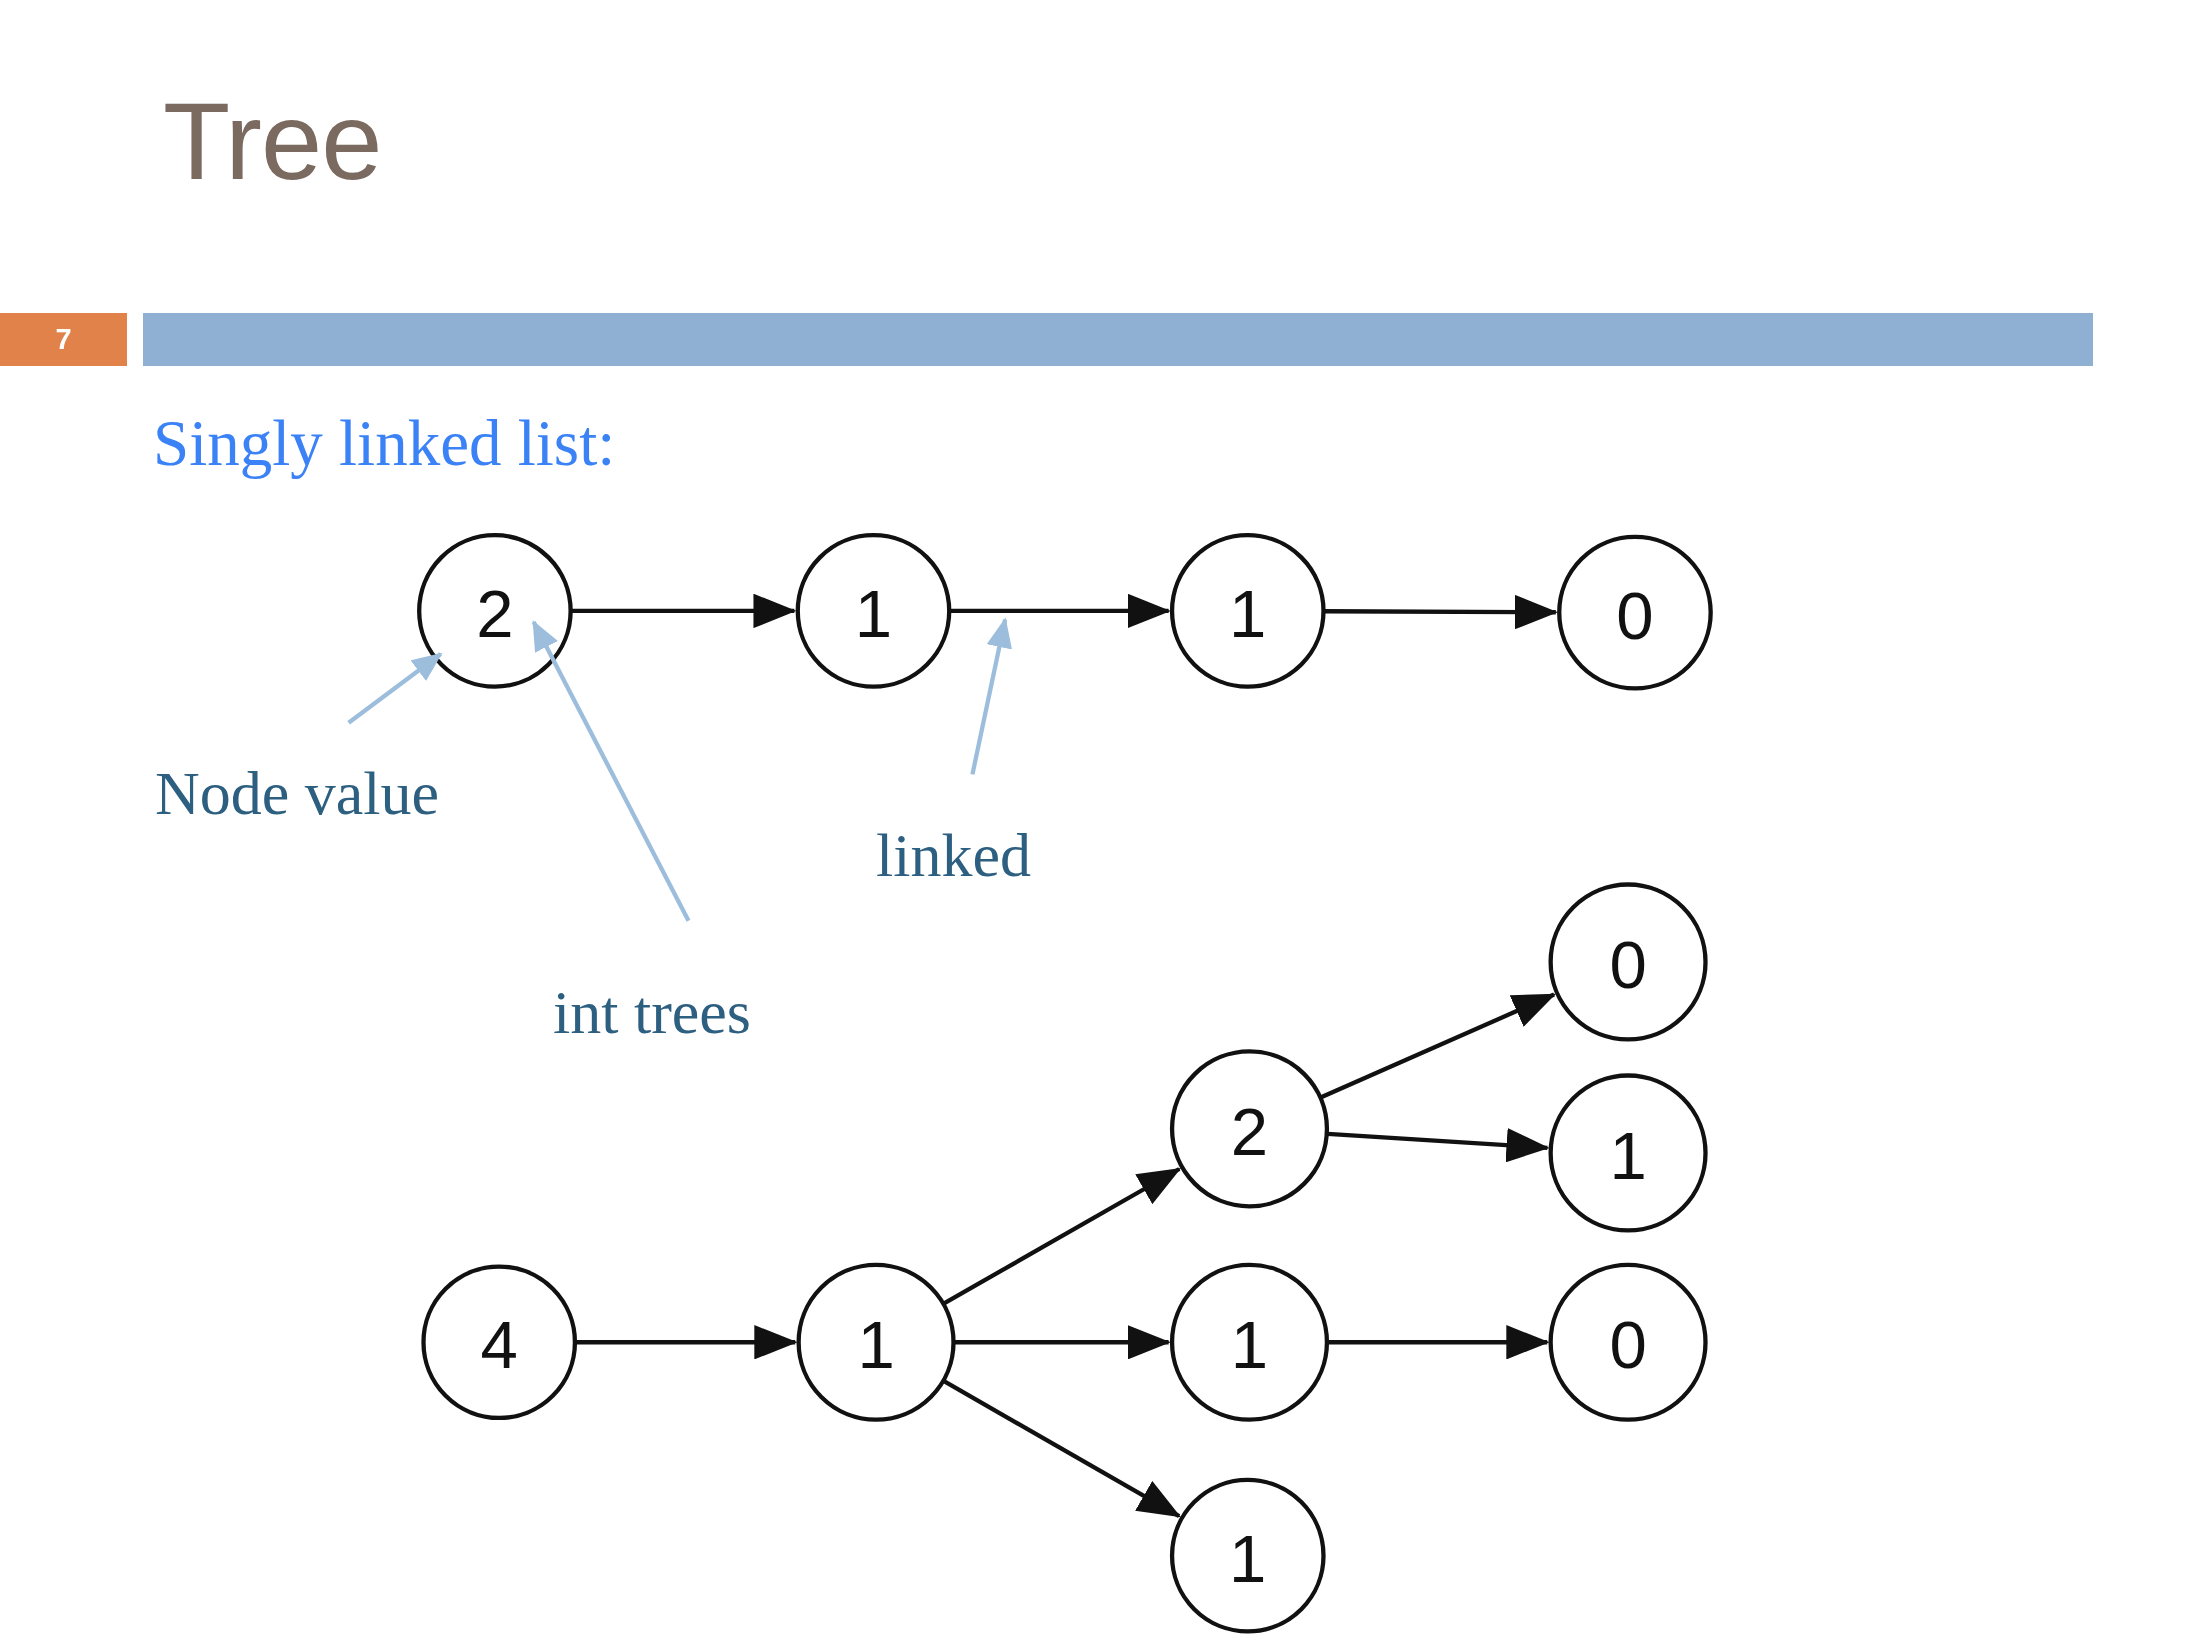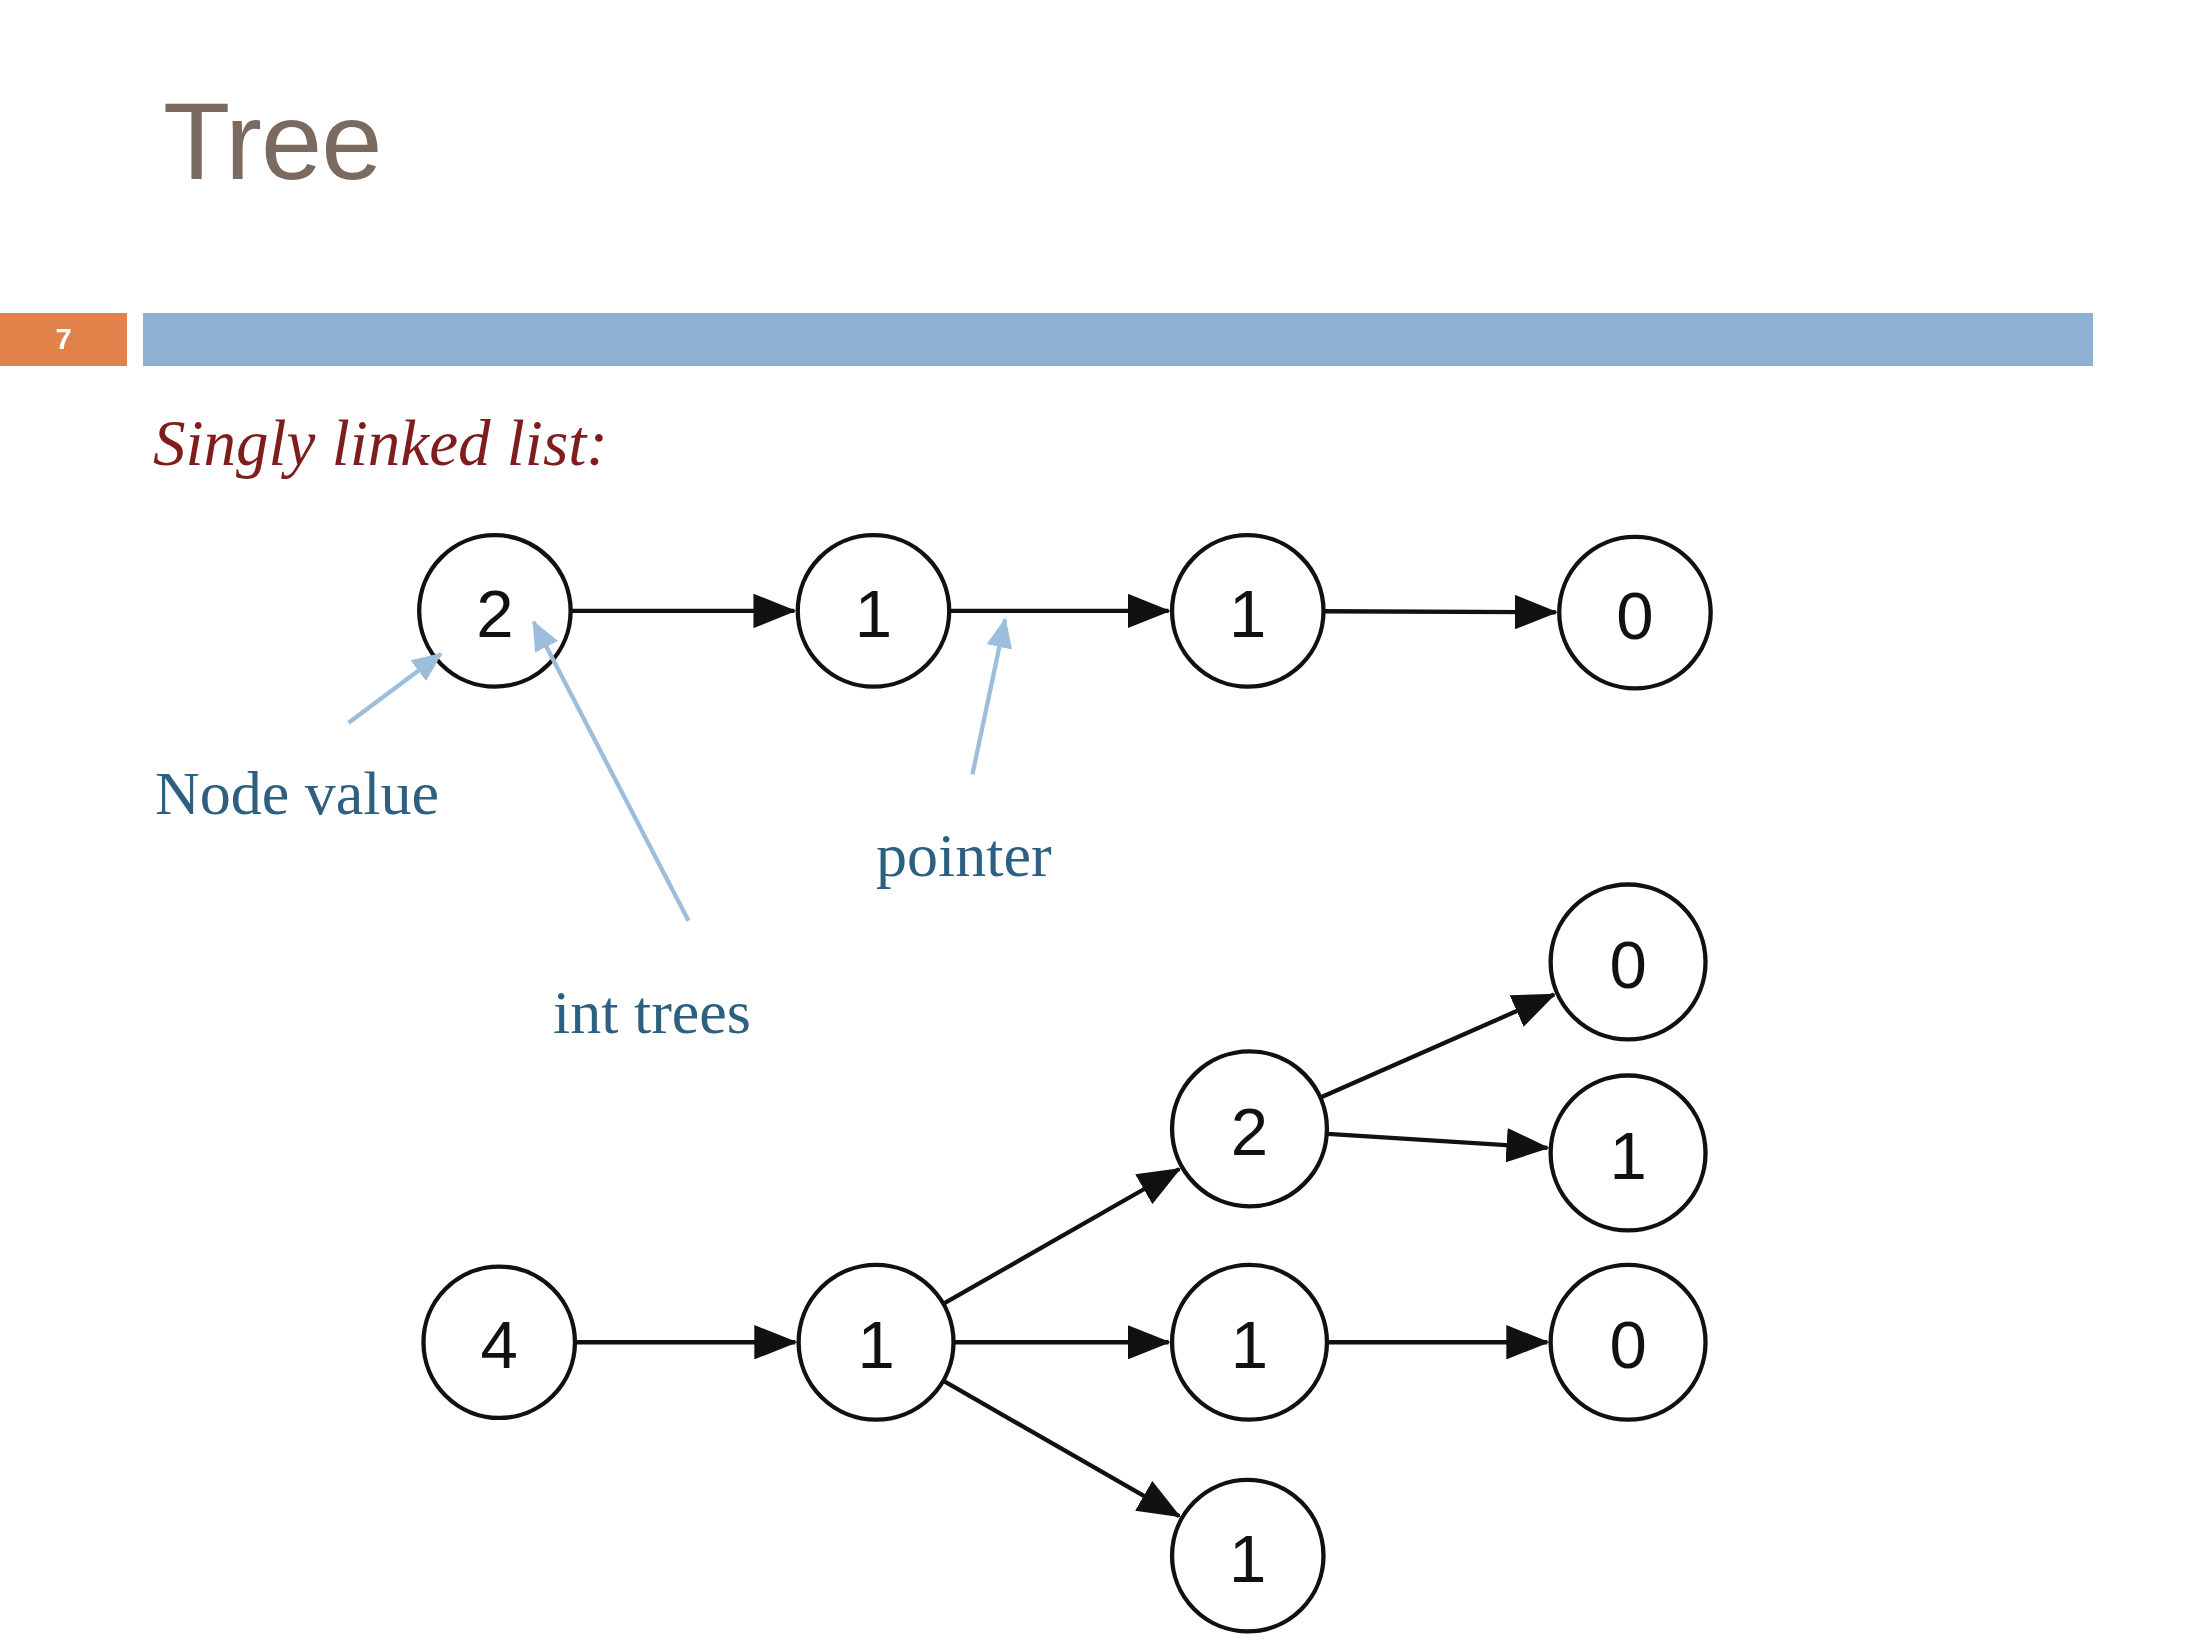--- a/index.html
+++ b/index.html
@@ -58,26 +58,25 @@
     left: 143px;
     top: 0;
     width: 2060px;
     height: 53px;
     background: #8FB0D3;
   }
 
   
   .caption {
     position: absolute;
-    color: #7f1d1d;
+    color: #3b82f6;
     font-family: "Liberation Serif", "DejaVu Serif", serif;
     font-size: 65px;
     line-height: 1;
     white-space: nowrap;
-    font-style: italic;
   }
   #caption-singly { left: 153px; top: 411px; }
   #caption-today  { left: 191px; top: 1144px; }
 
   
   .annot-label {
     position: absolute;
     color: #2C5F80;
     font-family: "Liberation Serif", "DejaVu Serif", serif;
     font-size: 62px;
@@ -130,21 +129,21 @@
   <div id="header-bar">
     <div id="slide-number-badge">7</div>
     <div id="header-accent-bar"></div>
   </div>
 
   <div class="caption" id="caption-singly">Singly linked list:</div>
 
 
   <div class="annot-label" id="annot-node-object">Node value</div>
 
-  <div class="annot-label" id="annot-pointer">pointer</div>
+  <div class="annot-label" id="annot-pointer">linked</div>
 
   <div class="annot-label" id="annot-int-value">int trees</div>
 
   <svg id="diagram-layer" viewBox="0 0 2560 1920">
     <defs>
       <marker id="arrowBlack" markerWidth="10" markerHeight="8" refX="9.5" refY="4" orient="auto" markerUnits="strokeWidth">
         <path d="M0,0 L10,4 L0,8 z" fill="#111111"></path>
       </marker>
       <marker id="arrowBlue" markerWidth="7" markerHeight="6" refX="6.5" refY="3" orient="auto" markerUnits="strokeWidth">
         <path d="M0,0 L7,3 L0,6 z" fill="#9CBEDC"></path>

